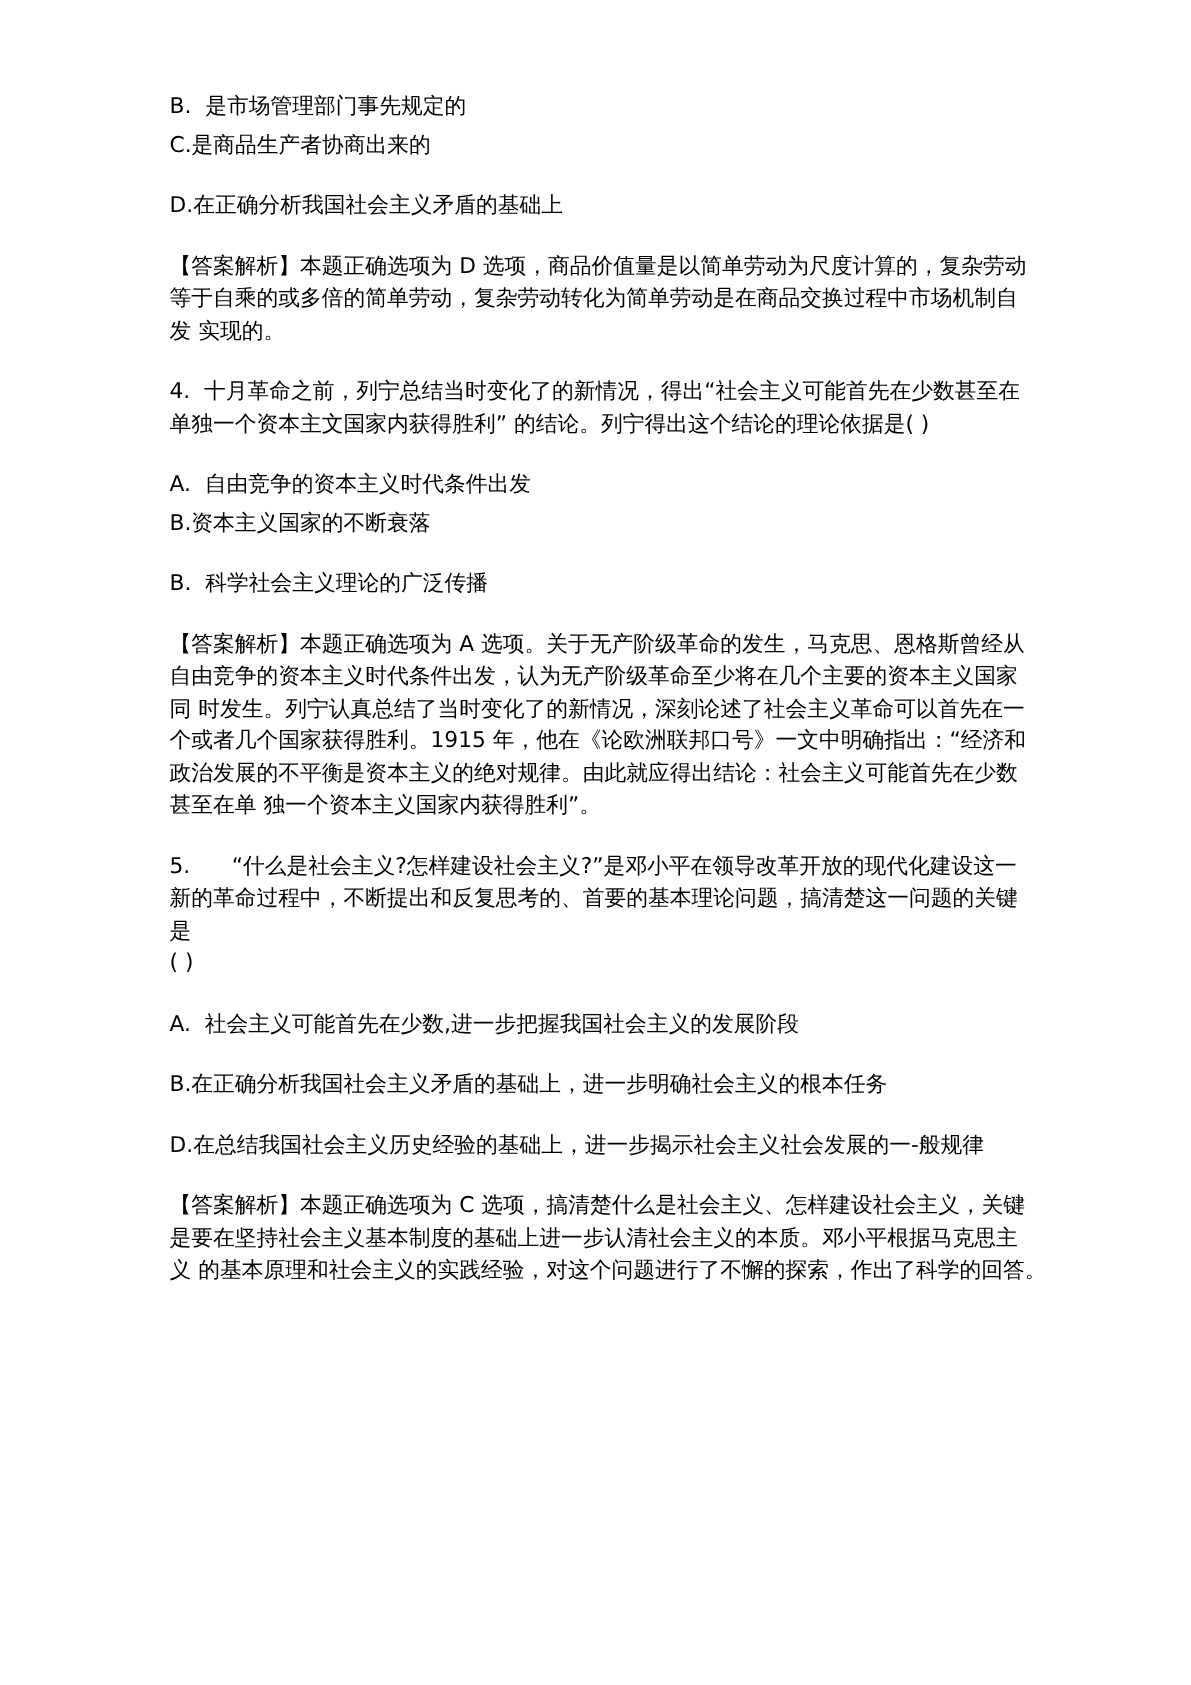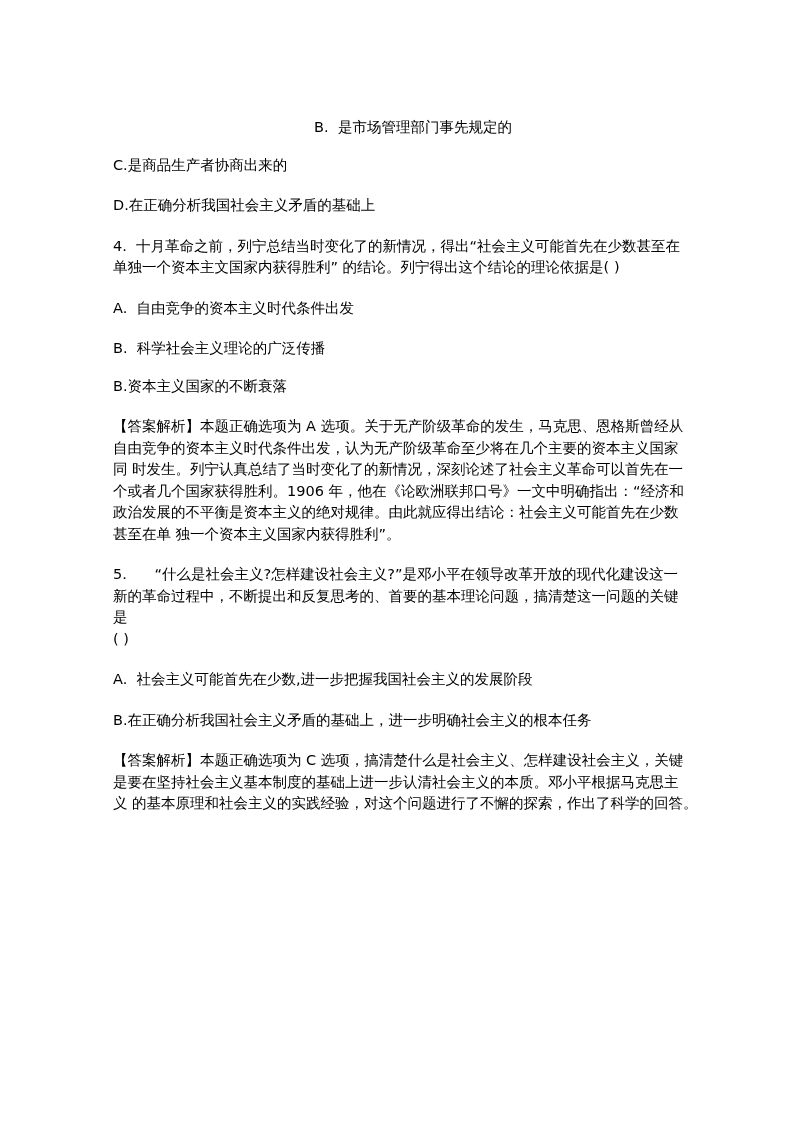--- a/index.html
+++ b/index.html
@@ -21,47 +21,50 @@
     width: 600px;
     color: #000000;
     font-size: 14.5px;
     line-height: 21.5px;
   }
   .block {
     white-space: pre;
     margin: 19px 0 0 0;
   }
   .block.first {
-    margin-top: 117px;
-    text-align: center;
+    margin-top: 61px;
   }
   .block.follow {
-    margin-top: 16px;
+    margin-top: 4px;
   }
 </style>
 </head>
 <body>
 
 <div class="doc">
   <div class="block first">B.  是市场管理部门事先规定的</div>
   <div class="block follow">C.是商品生产者协商出来的</div>
   <div class="block">D.在正确分析我国社会主义矛盾的基础上</div>
+  <div class="block">【答案解析】本题正确选项为 D 选项，商品价值量是以简单劳动为尺度计算的，复杂劳动
+等于自乘的或多倍的简单劳动，复杂劳动转化为简单劳动是在商品交换过程中市场机制自
+发 实现的。</div>
   <div class="block">4.  十月革命之前，列宁总结当时变化了的新情况，得出“社会主义可能首先在少数甚至在
 单独一个资本主文国家内获得胜利” 的结论。列宁得出这个结论的理论依据是( )</div>
   <div class="block">A.  自由竞争的资本主义时代条件出发</div>
+  <div class="block follow">B.资本主义国家的不断衰落</div>
   <div class="block">B.  科学社会主义理论的广泛传播</div>
-  <div class="block follow">B.资本主义国家的不断衰落</div>
   <div class="block">【答案解析】本题正确选项为 A 选项。关于无产阶级革命的发生，马克思、恩格斯曾经从
 自由竞争的资本主义时代条件出发，认为无产阶级革命至少将在几个主要的资本主义国家
 同 时发生。列宁认真总结了当时变化了的新情况，深刻论述了社会主义革命可以首先在一
-个或者几个国家获得胜利。1906 年，他在《论欧洲联邦口号》一文中明确指出：“经济和
+个或者几个国家获得胜利。1915 年，他在《论欧洲联邦口号》一文中明确指出：“经济和
 政治发展的不平衡是资本主义的绝对规律。由此就应得出结论：社会主义可能首先在少数
 甚至在单 独一个资本主义国家内获得胜利”。</div>
   <div class="block">5.      “什么是社会主义?怎样建设社会主义?”是邓小平在领导改革开放的现代化建设这一
 新的革命过程中，不断提出和反复思考的、首要的基本理论问题，搞清楚这一问题的关键
 是
 ( )</div>
   <div class="block">A.  社会主义可能首先在少数,进一步把握我国社会主义的发展阶段</div>
   <div class="block">B.在正确分析我国社会主义矛盾的基础上，进一步明确社会主义的根本任务</div>
+  <div class="block">D.在总结我国社会主义历史经验的基础上，进一步揭示社会主义社会发展的一-般规律</div>
   <div class="block">【答案解析】本题正确选项为 C 选项，搞清楚什么是社会主义、怎样建设社会主义，关键
 是要在坚持社会主义基本制度的基础上进一步认清社会主义的本质。邓小平根据马克思主
 义 的基本原理和社会主义的实践经验，对这个问题进行了不懈的探索，作出了科学的回答。</div>
 </div>
 
 </body></html>

